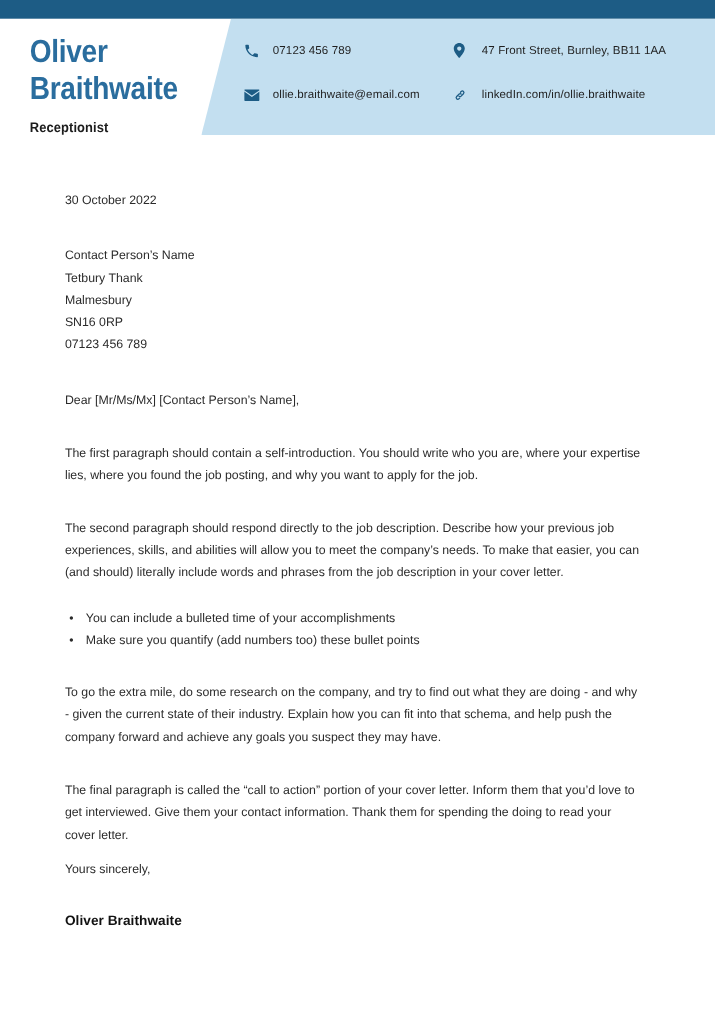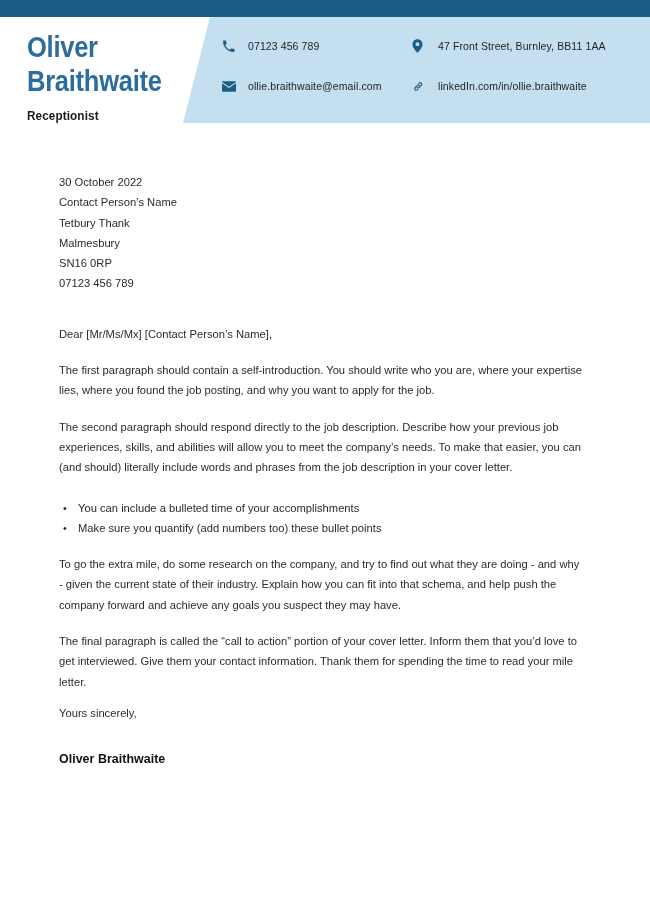--- a/index.html
+++ b/index.html
@@ -106,27 +106,28 @@
     padding: 0 59px 0 59px;
     box-sizing: border-box;
     color: #2b2b2b;
     font-size: 11.2px;
     line-height: 20.3px;
   }
   #letter-date {
     margin-top: 49px;
   }
   #recipient-block {
+    margin-top: 30px;
   }
   #recipient-block .addr-line { display: block; }
   #salutation {
     margin-top: 30px;
   }
   .letter-para {
-    margin-top: 16px;
+    margin-top: 28px;
     max-width: 524px;
   }
   #bullet-list {
     margin: 20px 0 0 0;
     padding: 0;
     list-style: none;
   }
   #bullet-list li {
     position: relative;
     padding-left: 19px;
@@ -227,19 +228,19 @@
 
   <p class="letter-para">The second paragraph should respond directly to the job description. Describe how your previous job experiences, skills, and abilities will allow you to meet the company’s needs. To make that easier, you can (and should) literally include words and phrases from the job description in your cover letter.</p>
 
   <ul id="bullet-list">
     <li>You can include a bulleted time of your accomplishments</li>
     <li>Make sure you quantify (add numbers too) these bullet points</li>
   </ul>
 
   <p class="letter-para">To go the extra mile, do some research on the company, and try to find out what they are doing - and why - given the current state of their industry. Explain how you can fit into that schema, and help push the company forward and achieve any goals you suspect they may have.</p>
 
-  <p class="letter-para">The final paragraph is called the “call to action” portion of your cover letter. Inform them that you’d love to get interviewed. Give them your contact information. Thank them for spending the time to read your mile letter.</p>
+  <p class="letter-para">The final paragraph is called the “call to action” portion of your cover letter. Inform them that you’d love to get interviewed. Give them your contact information. Thank them for spending the doing to read your cover letter.</p>
 
   <div id="closing">Yours sincerely,</div>
 
   <div id="signature">Oliver Braithwaite</div>
 
 </div>
 
 </body></html>

